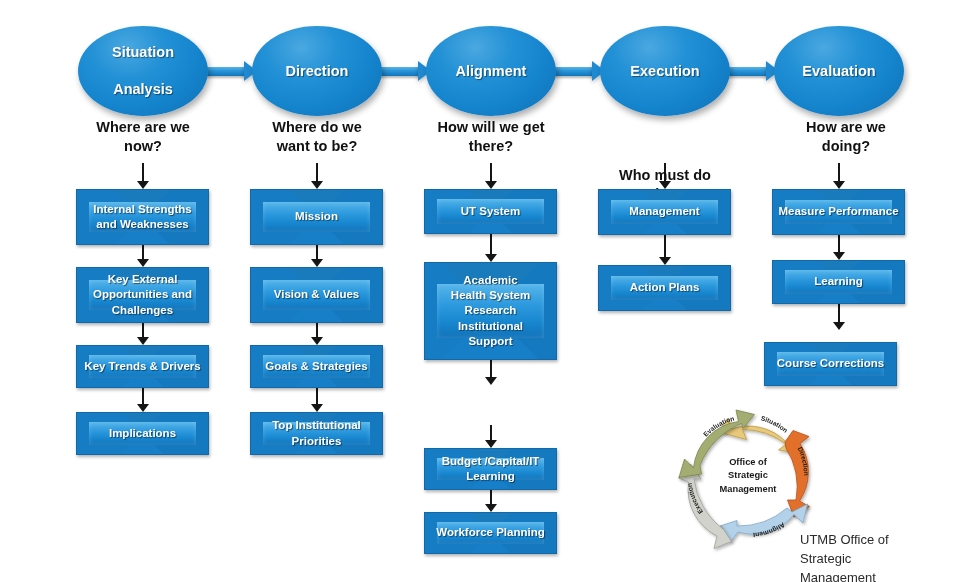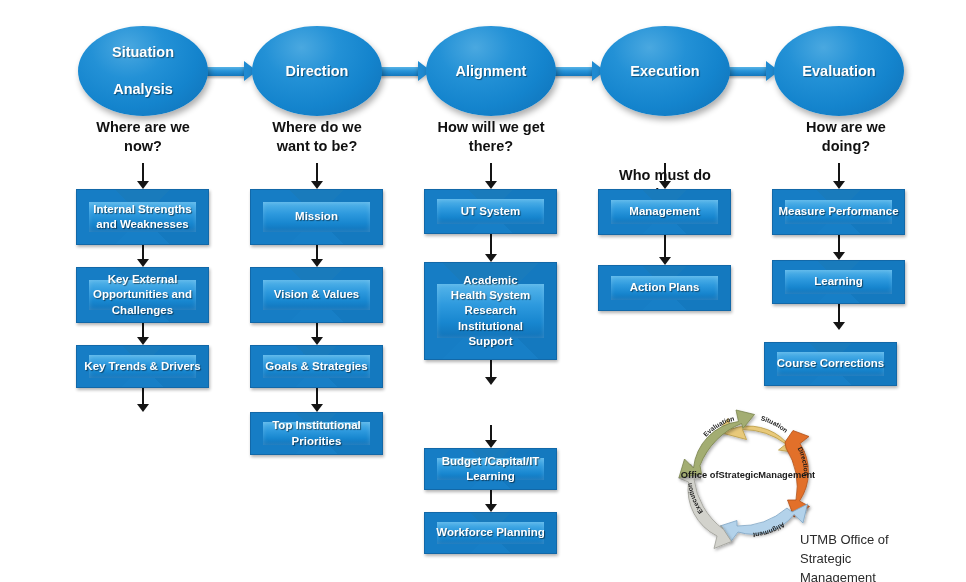--- a/index.html
+++ b/index.html
@@ -122,21 +122,21 @@
     position:absolute;
     font-size:13px;
     color:#2b2b2b;
     line-height:1.45;
     width:120px;
     z-index:4;
   }
   .logo-center{
     position:absolute;
     left:0;top:0;width:100%;height:100%;
-    display:flex;
+    display:flex;flex-direction:column;
     align-items:center;justify-content:center;
     font-size:9.3px;font-weight:bold;color:#1a1a1a;
     line-height:1.45;text-align:center;
     pointer-events:none;
   }
   .seg-label{
     font-size:6.6px;
     font-weight:bold;
     fill:#1a1a1a;
   }
@@ -223,20 +223,23 @@
   </div>
 
   <div class="pbox" style="left:76px;top:345px;width:133px;height:43px;">
     <span class="txt">Key Trends &amp; Drivers</span>
   </div>
   <div class="varrow" style="left:136px;top:388px;height:24px;">
     <div class="line" style="height:17px;"></div>
     <div class="tip" style="top:16px;"></div>
   </div>
 
+  <div class="pbox" style="left:76px;top:412px;width:133px;height:43px;">
+    <span class="txt">Implications</span>
+  </div>
 
   <div class="pbox" style="left:250px;top:189px;width:133px;height:56px;">
     <span class="txt">Mission</span>
   </div>
   <div class="varrow" style="left:310px;top:245px;height:22px;">
     <div class="line" style="height:15px;"></div>
     <div class="tip" style="top:14px;"></div>
   </div>
 
   <div class="pbox" style="left:250px;top:267px;width:133px;height:56px;">

